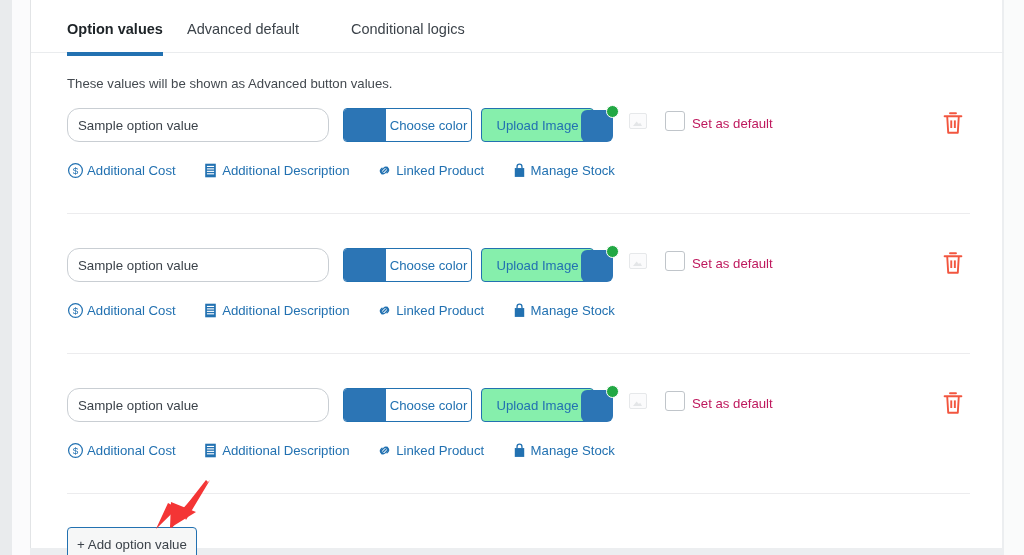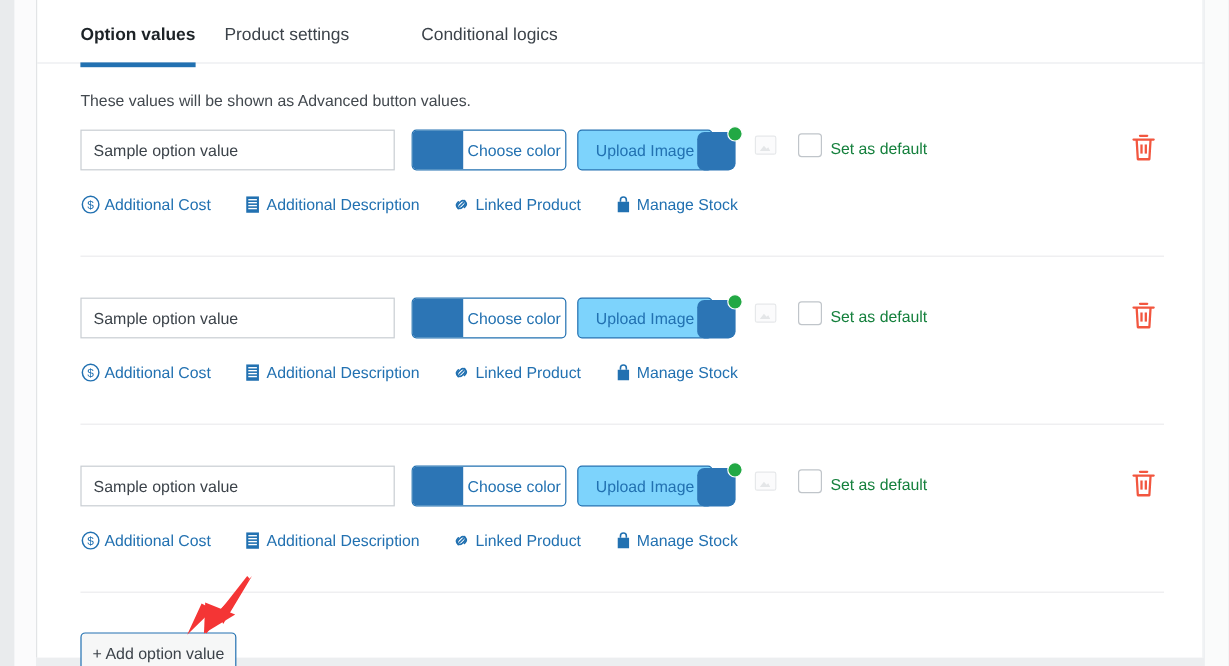--- a/index.html
+++ b/index.html
@@ -103,21 +103,21 @@
   .row-2 { top: 380px; }
 
   .val-input {
     position: absolute;
     left: 36px;
     top: 8px;
     width: 262px;
     height: 34px;
     box-sizing: border-box;
     border: 1px solid #c9ced3;
-    border-radius: 0;
+    border-radius: 12px;
     background: #fff;
     font-family: "Liberation Sans", sans-serif;
     font-size: 13.3px;
     color: #3c434a;
     padding: 0 10px;
     outline: none;
   }
 
   
   .color-btn {
@@ -151,21 +151,21 @@
 
   .upload-btn {
     position: absolute;
     left: 450px;
     top: 8px;
     width: 113px;
     height: 34px;
     box-sizing: border-box;
     border: 1px solid #2271b1;
     border-radius: 4px;
-    background: #7dd3fc;
+    background: #86efac;
     color: #2271b1;
     font-family: "Liberation Sans", sans-serif;
     font-size: 13.2px;
     cursor: pointer;
     padding: 0;
   }
 
   
   .swatch-wrap {
     position: absolute;
@@ -225,21 +225,21 @@
     cursor: pointer;
     margin: 0;
     -webkit-appearance: none;
     appearance: none;
   }
   .chk-label {
     position: absolute;
     left: 661px;
     top: 16px;
     font-size: 13.2px;
-    color: #15803d;
+    color: #be185d;
     white-space: nowrap;
     cursor: pointer;
   }
 
   
   .trash {
     position: absolute;
     left: 910px;
     top: 10px;
     width: 24px;
@@ -319,21 +319,21 @@
   <div class="gutter-mid"></div>
   <div class="gutter-right"></div>
 
   <div class="card">
 
     <div class="tabs">
       <div class="tab tab-0 active">
         <span>Option values</span>
       </div>
       <div class="tab tab-1">
-        <span>Product settings</span>
+        <span>Advanced default</span>
       </div>
       <div class="tab tab-2">
         <span>Conditional logics</span>
       </div>
     </div>
 
     <div class="desc">These values will be shown as Advanced button values.</div>
 
     <div class="opt-row row-0">
       <input class="val-input" type="text" value="Sample option value" style="">

